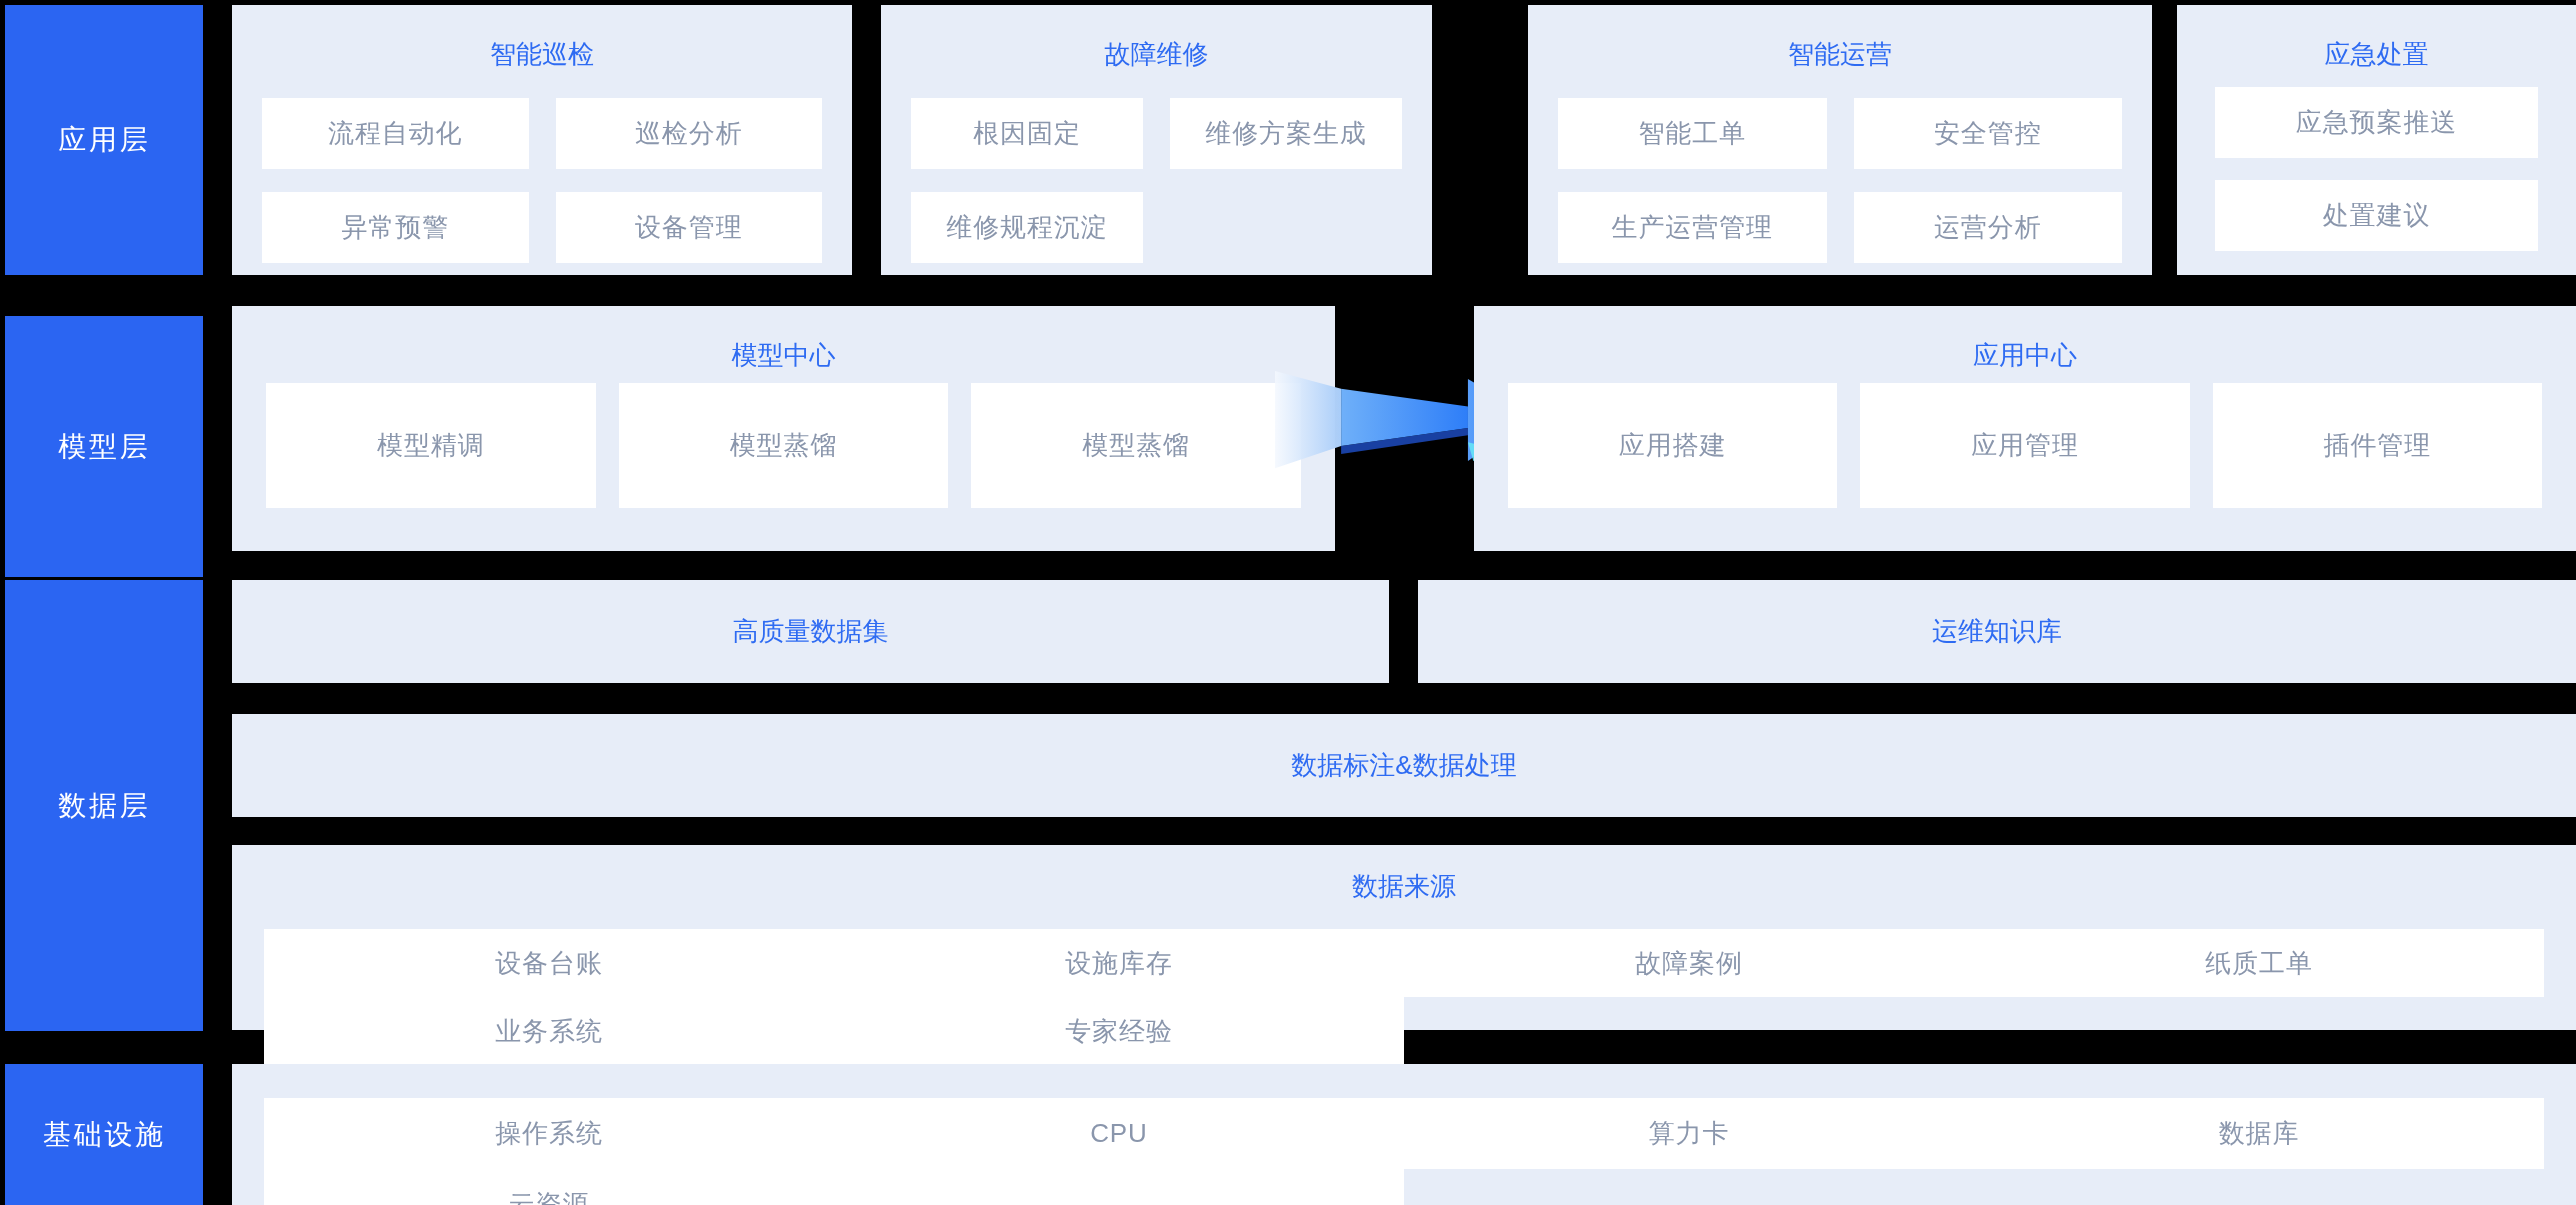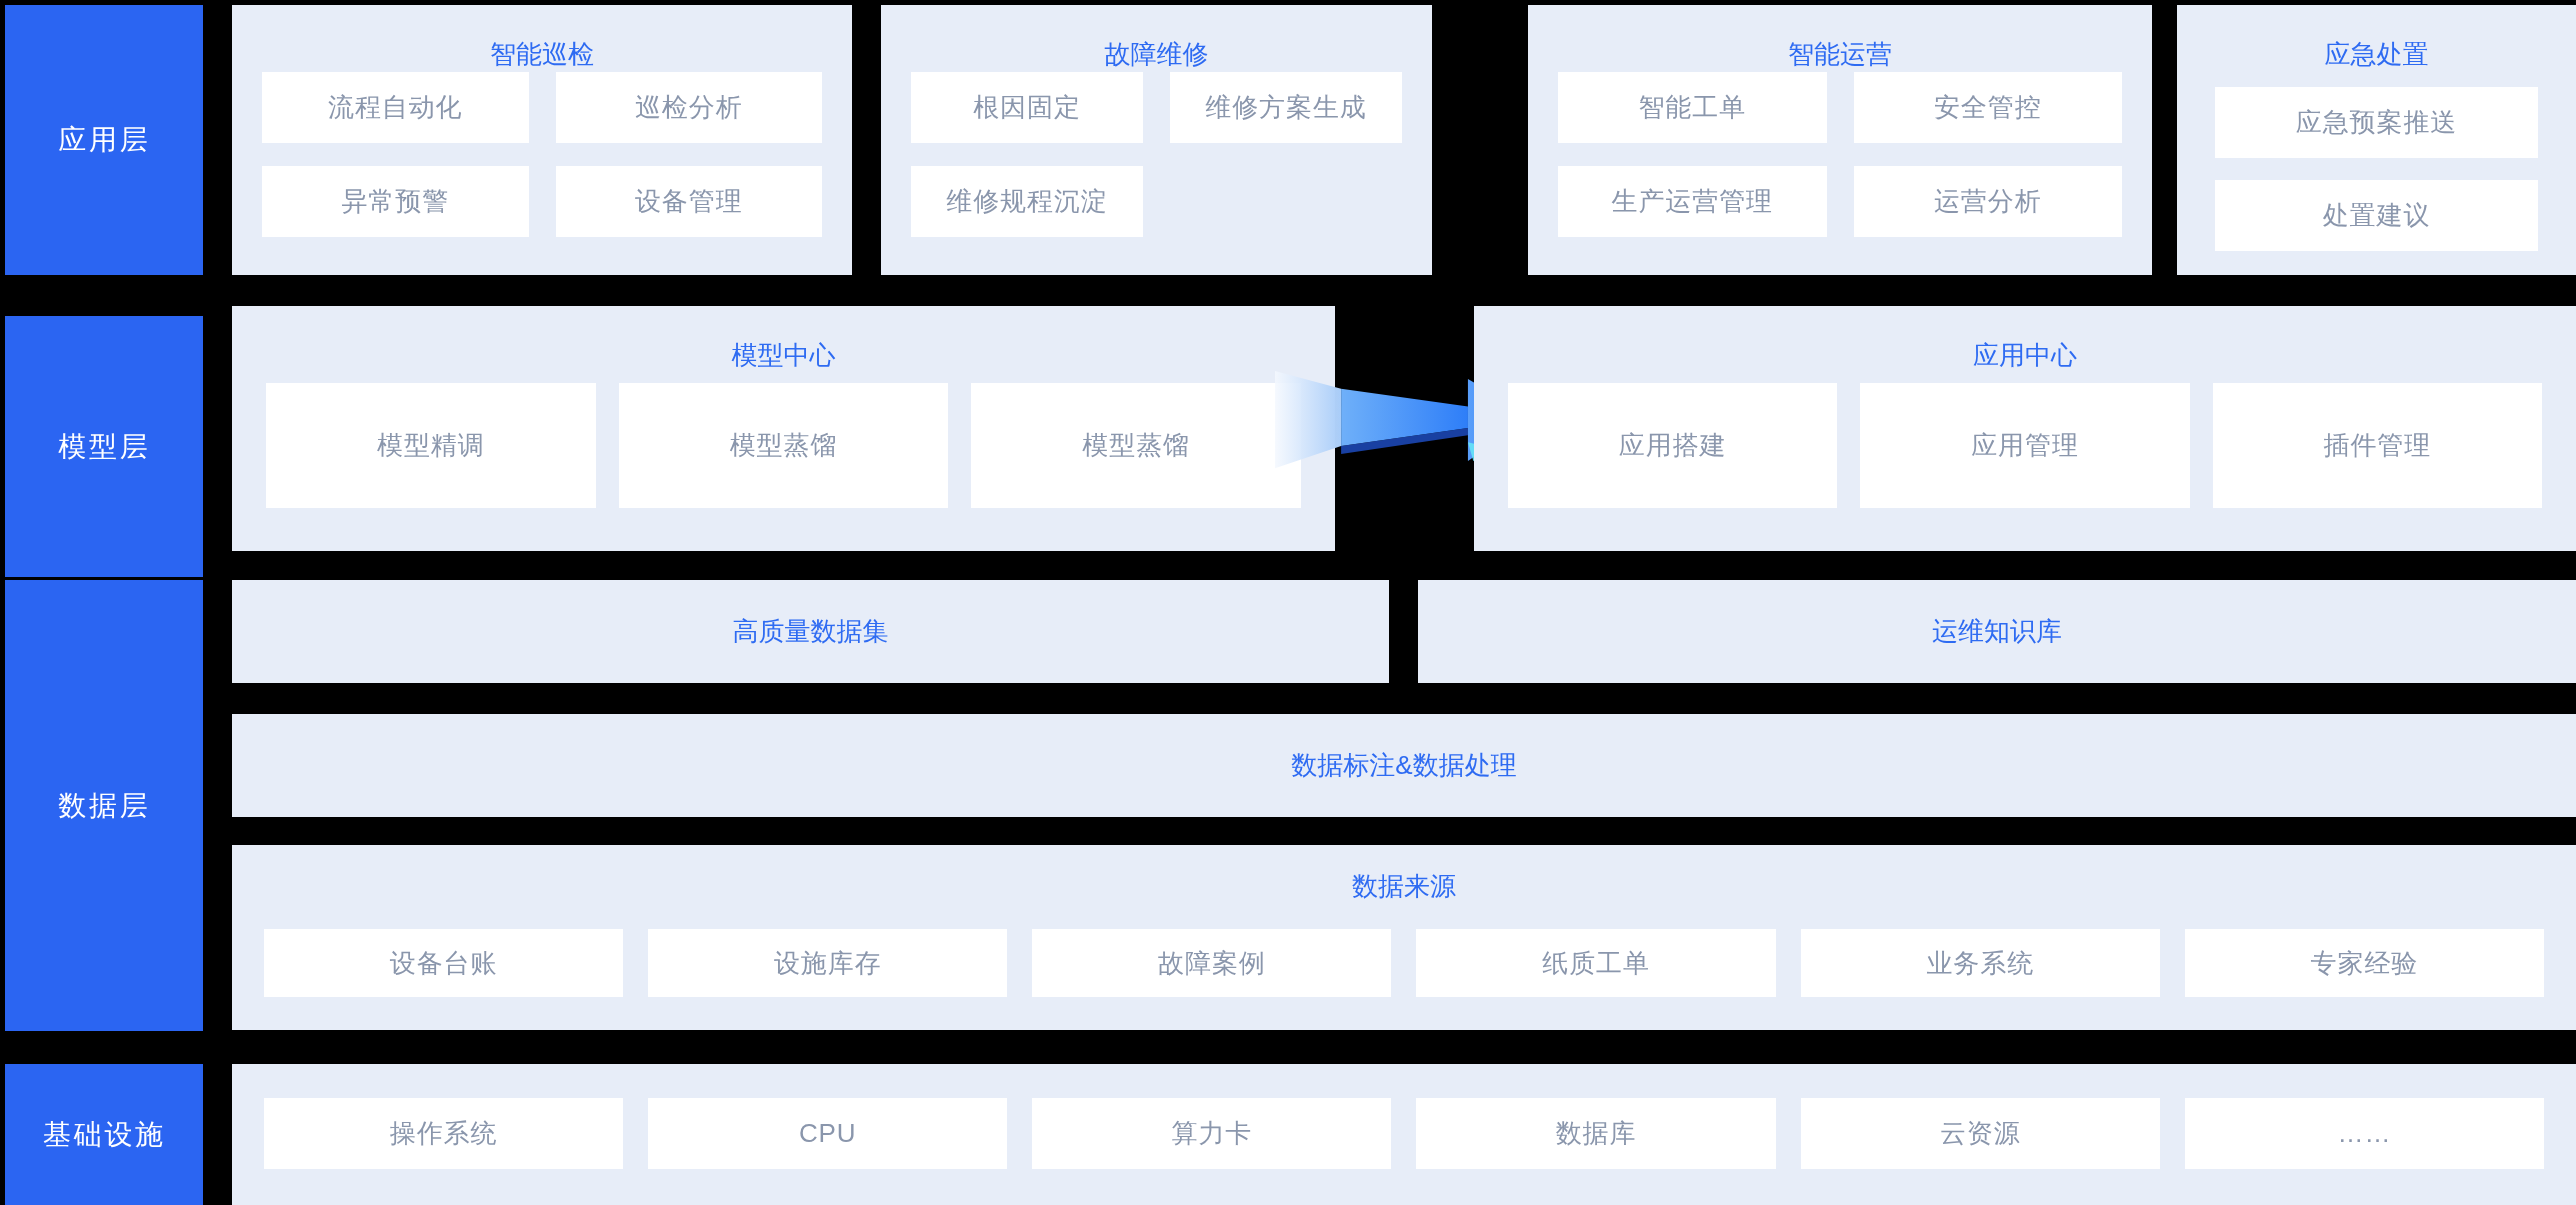--- a/index.html
+++ b/index.html
@@ -26,41 +26,41 @@
   .cell{
     background:#fff;display:flex;align-items:center;justify-content:center;
     color:var(--button-text,#8a96ac);font-size:26px;letter-spacing:0.9px;
   }
   
   .r1{top:5.4px;height:270px;}
   .p1{left:232px;width:620px;}
   .p2{left:881px;width:551px;}
   .p3{left:1528px;width:624px;}
   .p4{left:2177px;width:399px;}
-  .grid2{display:grid;grid-template-columns:1fr 1fr;gap:22.4px 27px;margin:0 30px 0;text-align:center;}
+  .grid2{display:grid;grid-template-columns:1fr 1fr;gap:22.4px 27px;margin:26px 30px 0;text-align:center;}
   .grid1{display:grid;grid-template-columns:1fr;gap:22.4px;margin:14.3px 38px 0;}
   .grid2 .cell,.grid1 .cell{height:71px;}
   
   .r2{top:306px;height:245px;}
   .pm{left:232px;width:1103px;}
   .pa{left:1474px;width:1102px;}
   .grid3{display:grid;grid-template-columns:1fr 1fr 1fr;gap:23px;margin:10px 34px 0;}
   .grid3 .cell{height:125px;}
   
   .band{
     position:absolute;display:flex;align-items:center;justify-content:center;
     background:var(--panel-bg,#e7edf8);
     color:var(--header-text,#2e6bf2);font-size:26px;font-weight:500;
   }
   .b1{left:232px;top:580px;width:1157px;height:103px;}
   .b2{left:1418px;top:580px;width:1158px;height:103px;}
   .b3{left:232px;top:714px;width:2344px;height:103px;}
   .psrc{left:232px;top:845px;width:2344px;height:185px;}
   .psrc .ptitle{padding-top:23px;}
-  .grid6{display:grid;grid-template-columns:repeat(6,1fr);gap:25px;margin:25px 32px 0;}
+  .grid6{display:grid;grid-template-columns:repeat(4,1fr);margin:25px 32px 0;}
   .psrc .grid6 .cell{height:68px;}
   
   .pinf{left:232px;top:1064px;width:2344px;height:141px;padding-top:34px;}
   .pinf .grid6{margin-top:0;}
   .pinf .grid6 .cell{height:71px;}
   
   .arrow{position:absolute;left:1275px;top:360px;width:268px;height:112px;}
 </style>
 </head>
 <body>

